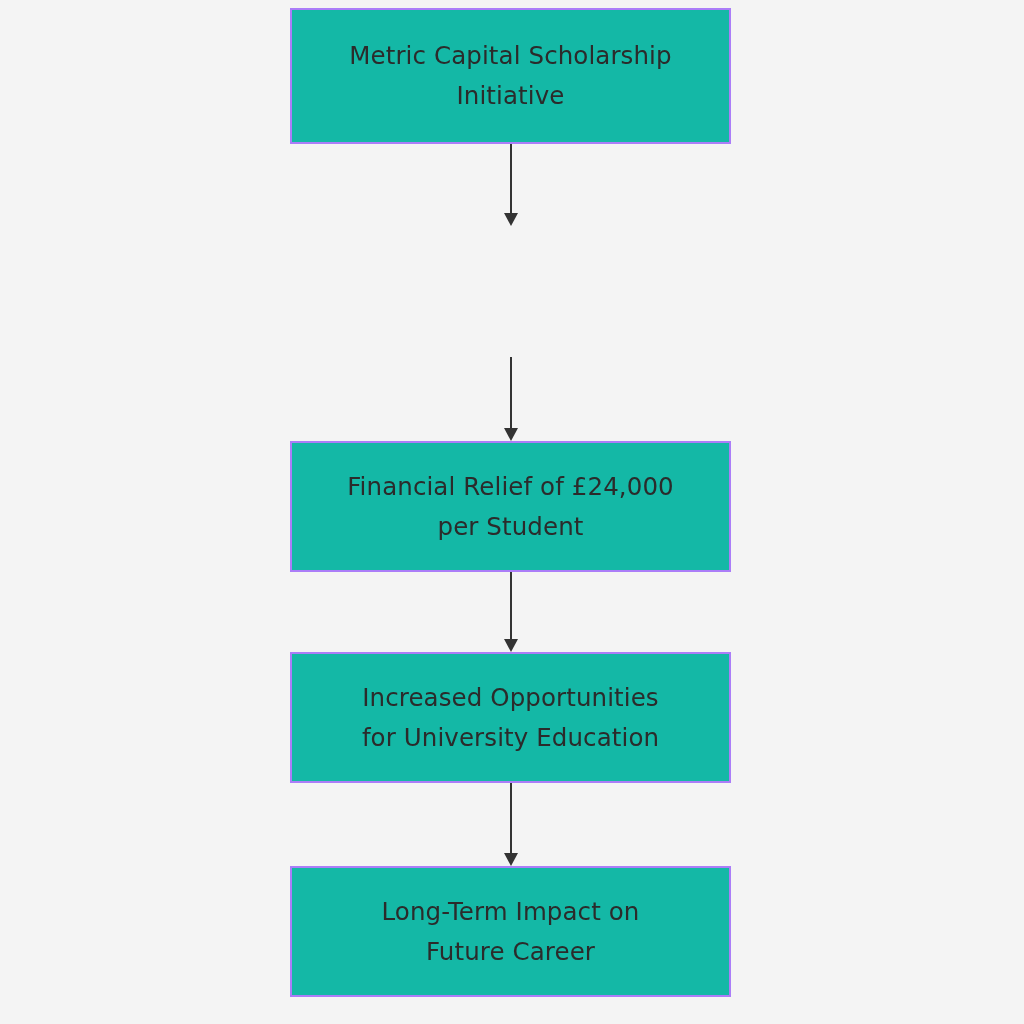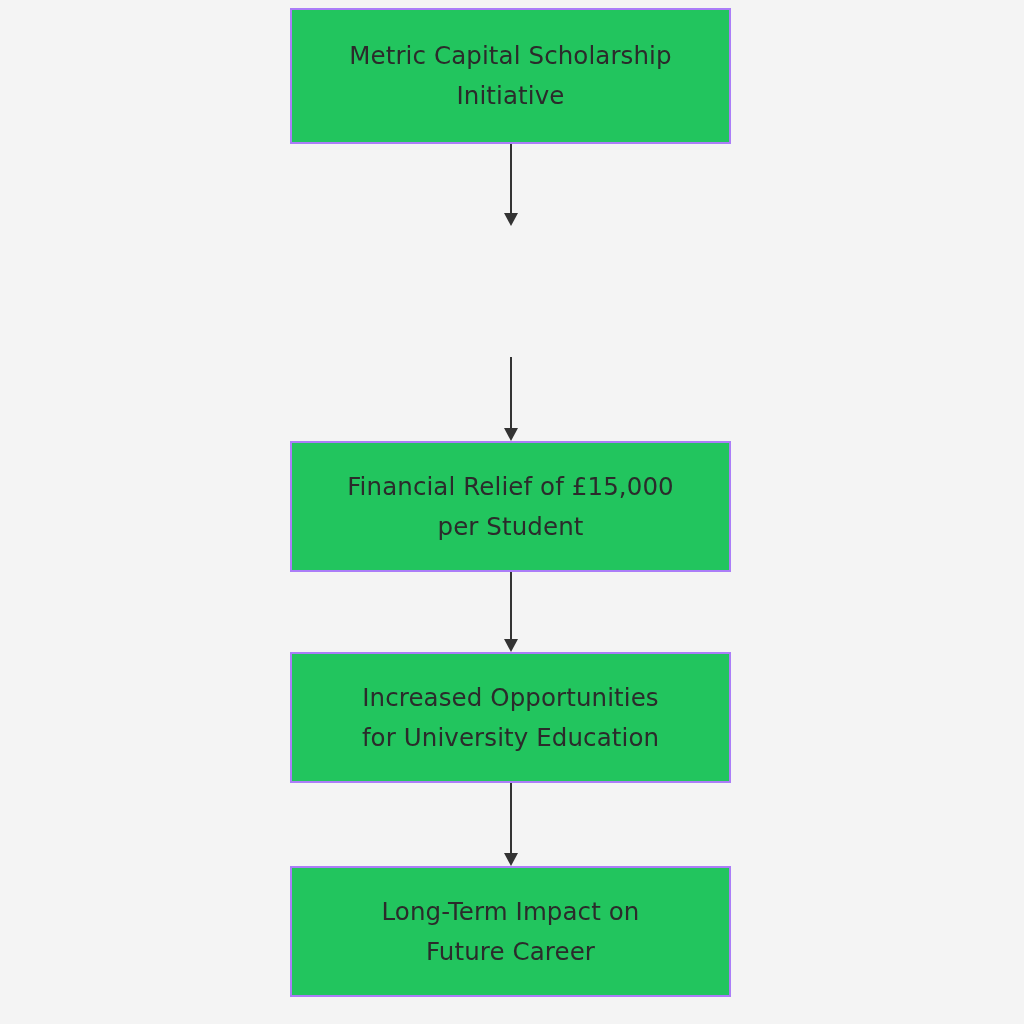--- a/index.html
+++ b/index.html
@@ -16,21 +16,21 @@
   #flowchart {
     position: relative;
     width: 1024px;
     height: 1024px;
   }
   .node {
     position: absolute;
     left: 290px;
     width: 441px;
     box-sizing: border-box;
-    background: #22c55e;
+    background: #14b8a6;
     border: 2px solid #ab7df8;
     display: flex;
     align-items: center;
     justify-content: center;
     text-align: center;
   }
   .node-label {
     color: #2b2b2b;
     font-size: 24.5px;
     line-height: 40px;
@@ -80,21 +80,21 @@
     </g>
   </svg>
 
   <div class="node" style="top:8px; height:136px;">
     <div class="node-label">Metric Capital Scholarship
 Initiative</div>
   </div>
 
 
   <div class="node" style="top:441px; height:131px;">
-    <div class="node-label">Financial Relief of £15,000
+    <div class="node-label">Financial Relief of £24,000
 per Student</div>
   </div>
 
   <div class="node" style="top:866px; height:131px;">
     <div class="node-label">Long-Term Impact on
 Future Career</div>
   </div>
 
   <div class="node" style="top:652px; height:131px;">
     <div class="node-label">Increased Opportunities

